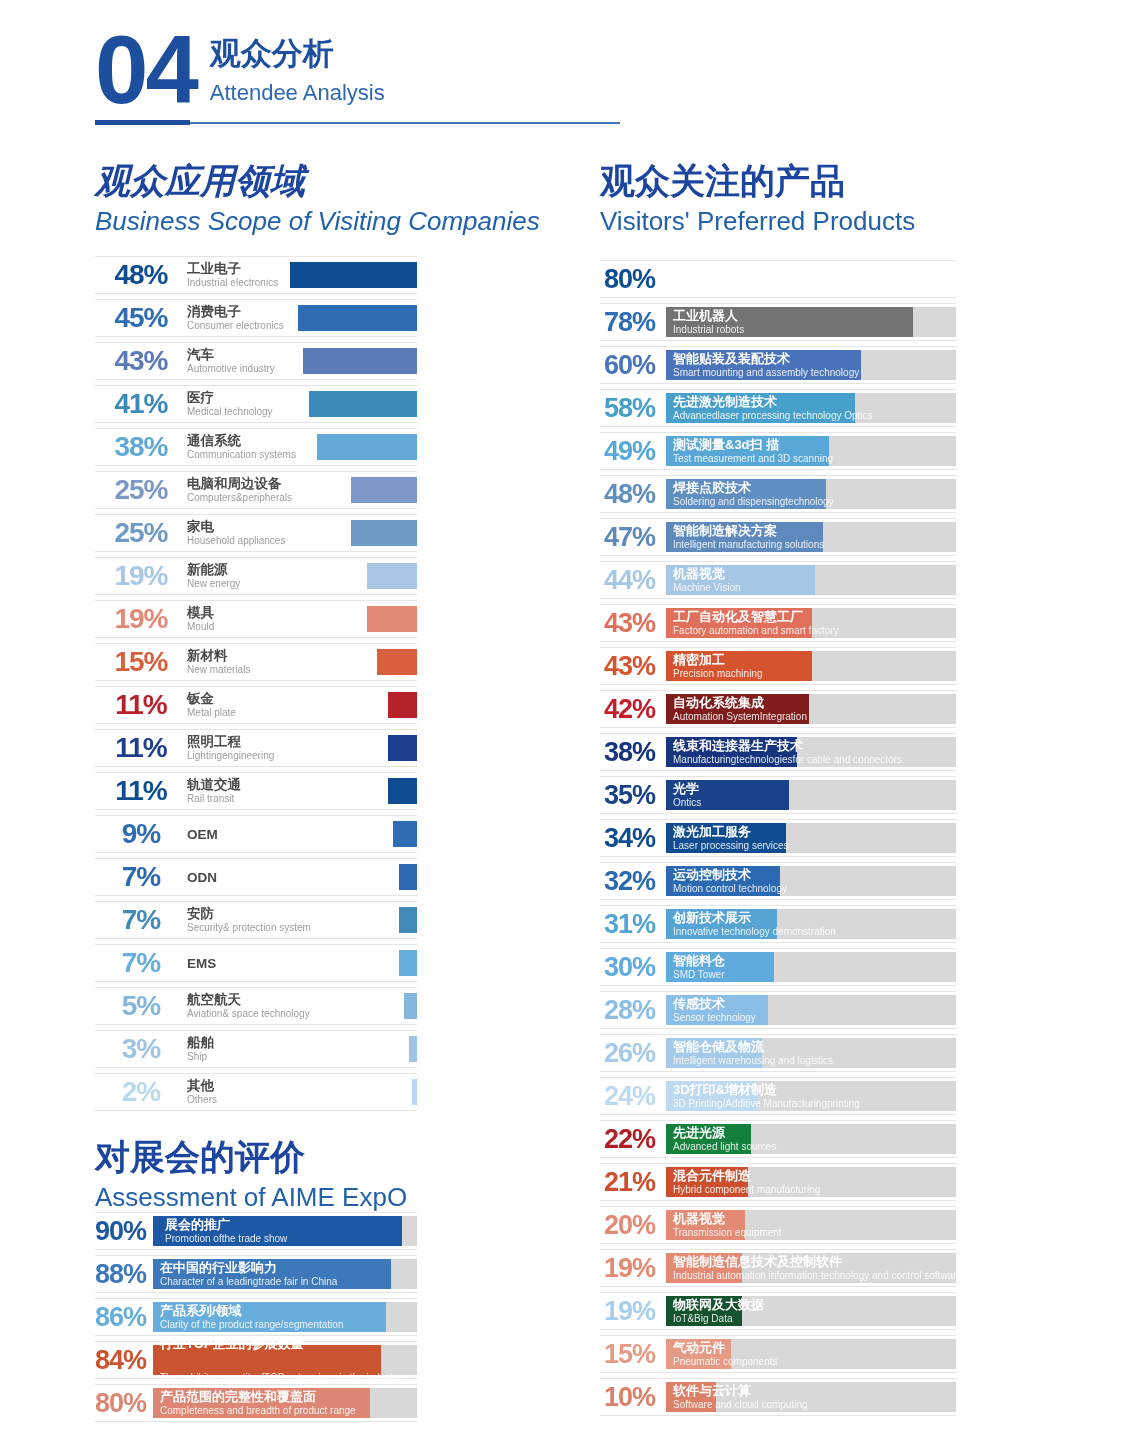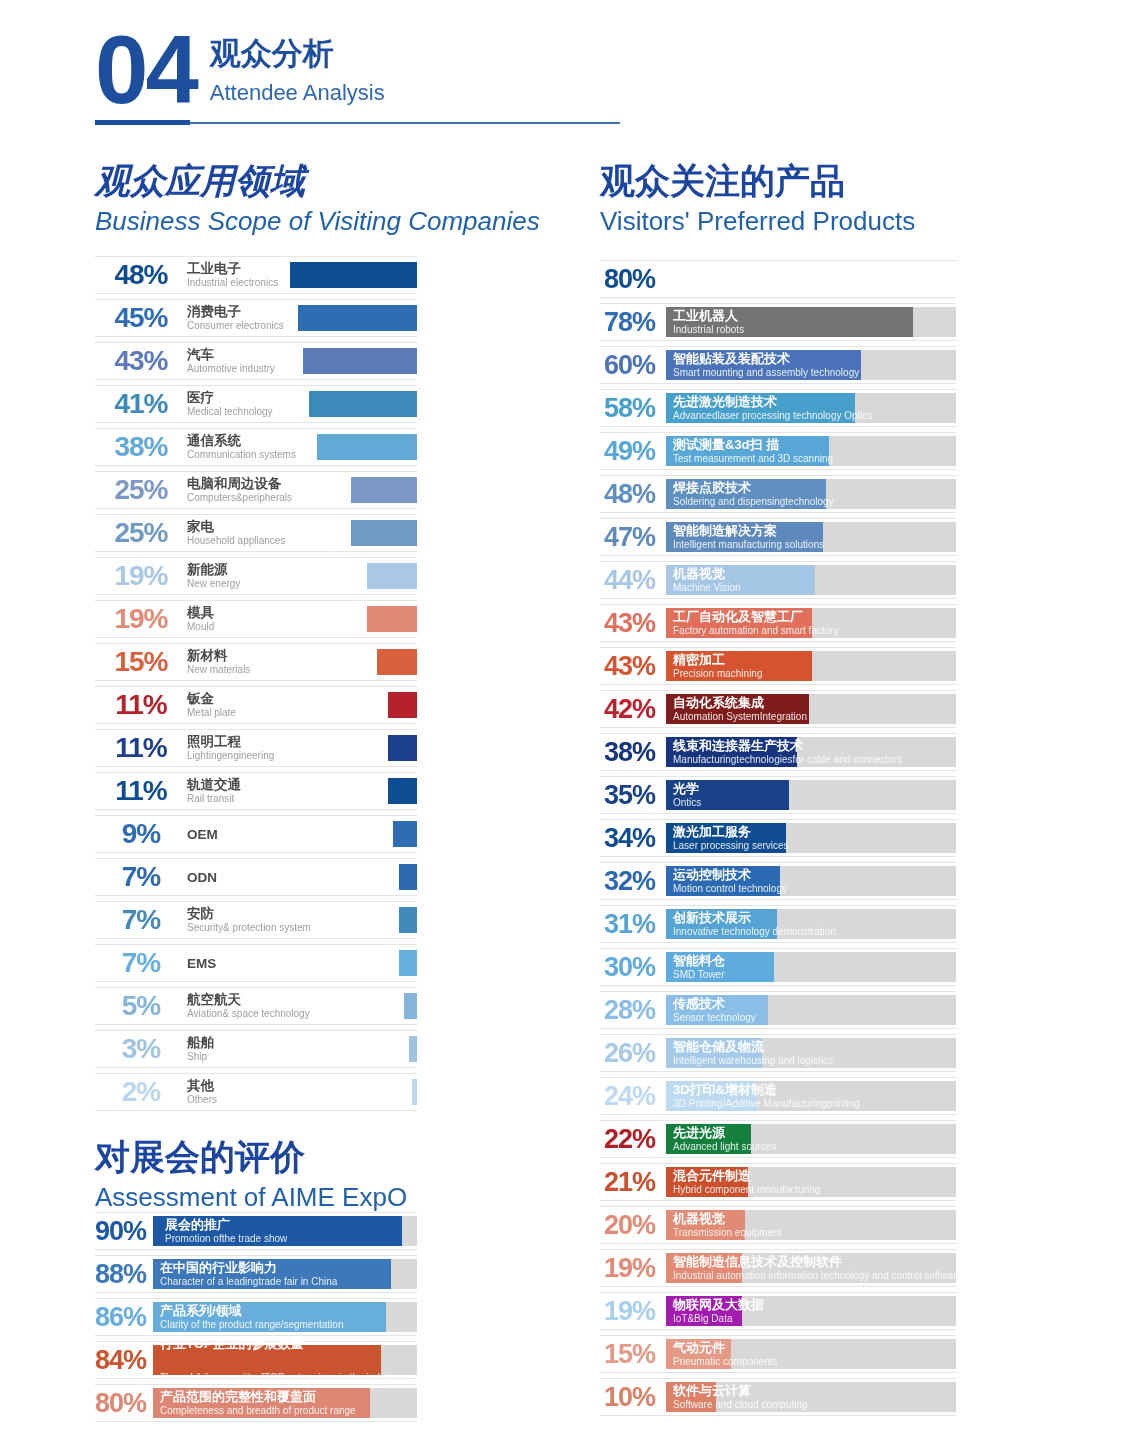--- a/index.html
+++ b/index.html
@@ -529,21 +529,21 @@
           <div class="t-bar" style="width: 69.1px; background: rgb(226, 138, 116);">
             <div class="t-zh">智能制造信息技术及控制软件</div>
             <div class="t-en">Industrial automation information technology and control software</div>
           </div>
         </div>
       </div>
 
       <div class="row">
         <div class="r-pct" style="color: rgb(168, 208, 238);">19%</div>
         <div class="track">
-          <div class="t-bar" style="width: 69.1px; background: #a21caf;">
+          <div class="t-bar" style="width: 69.1px; background: #14532d;">
             <div class="t-zh">物联网及大数据</div>
             <div class="t-en">IoT&amp;Big Data</div>
           </div>
         </div>
       </div>
 
       <div class="row">
         <div class="r-pct" style="color: rgb(229, 154, 134);">15%</div>
         <div class="track">
           <div class="t-bar" style="width: 57.5px; background: rgb(229, 154, 134);">

